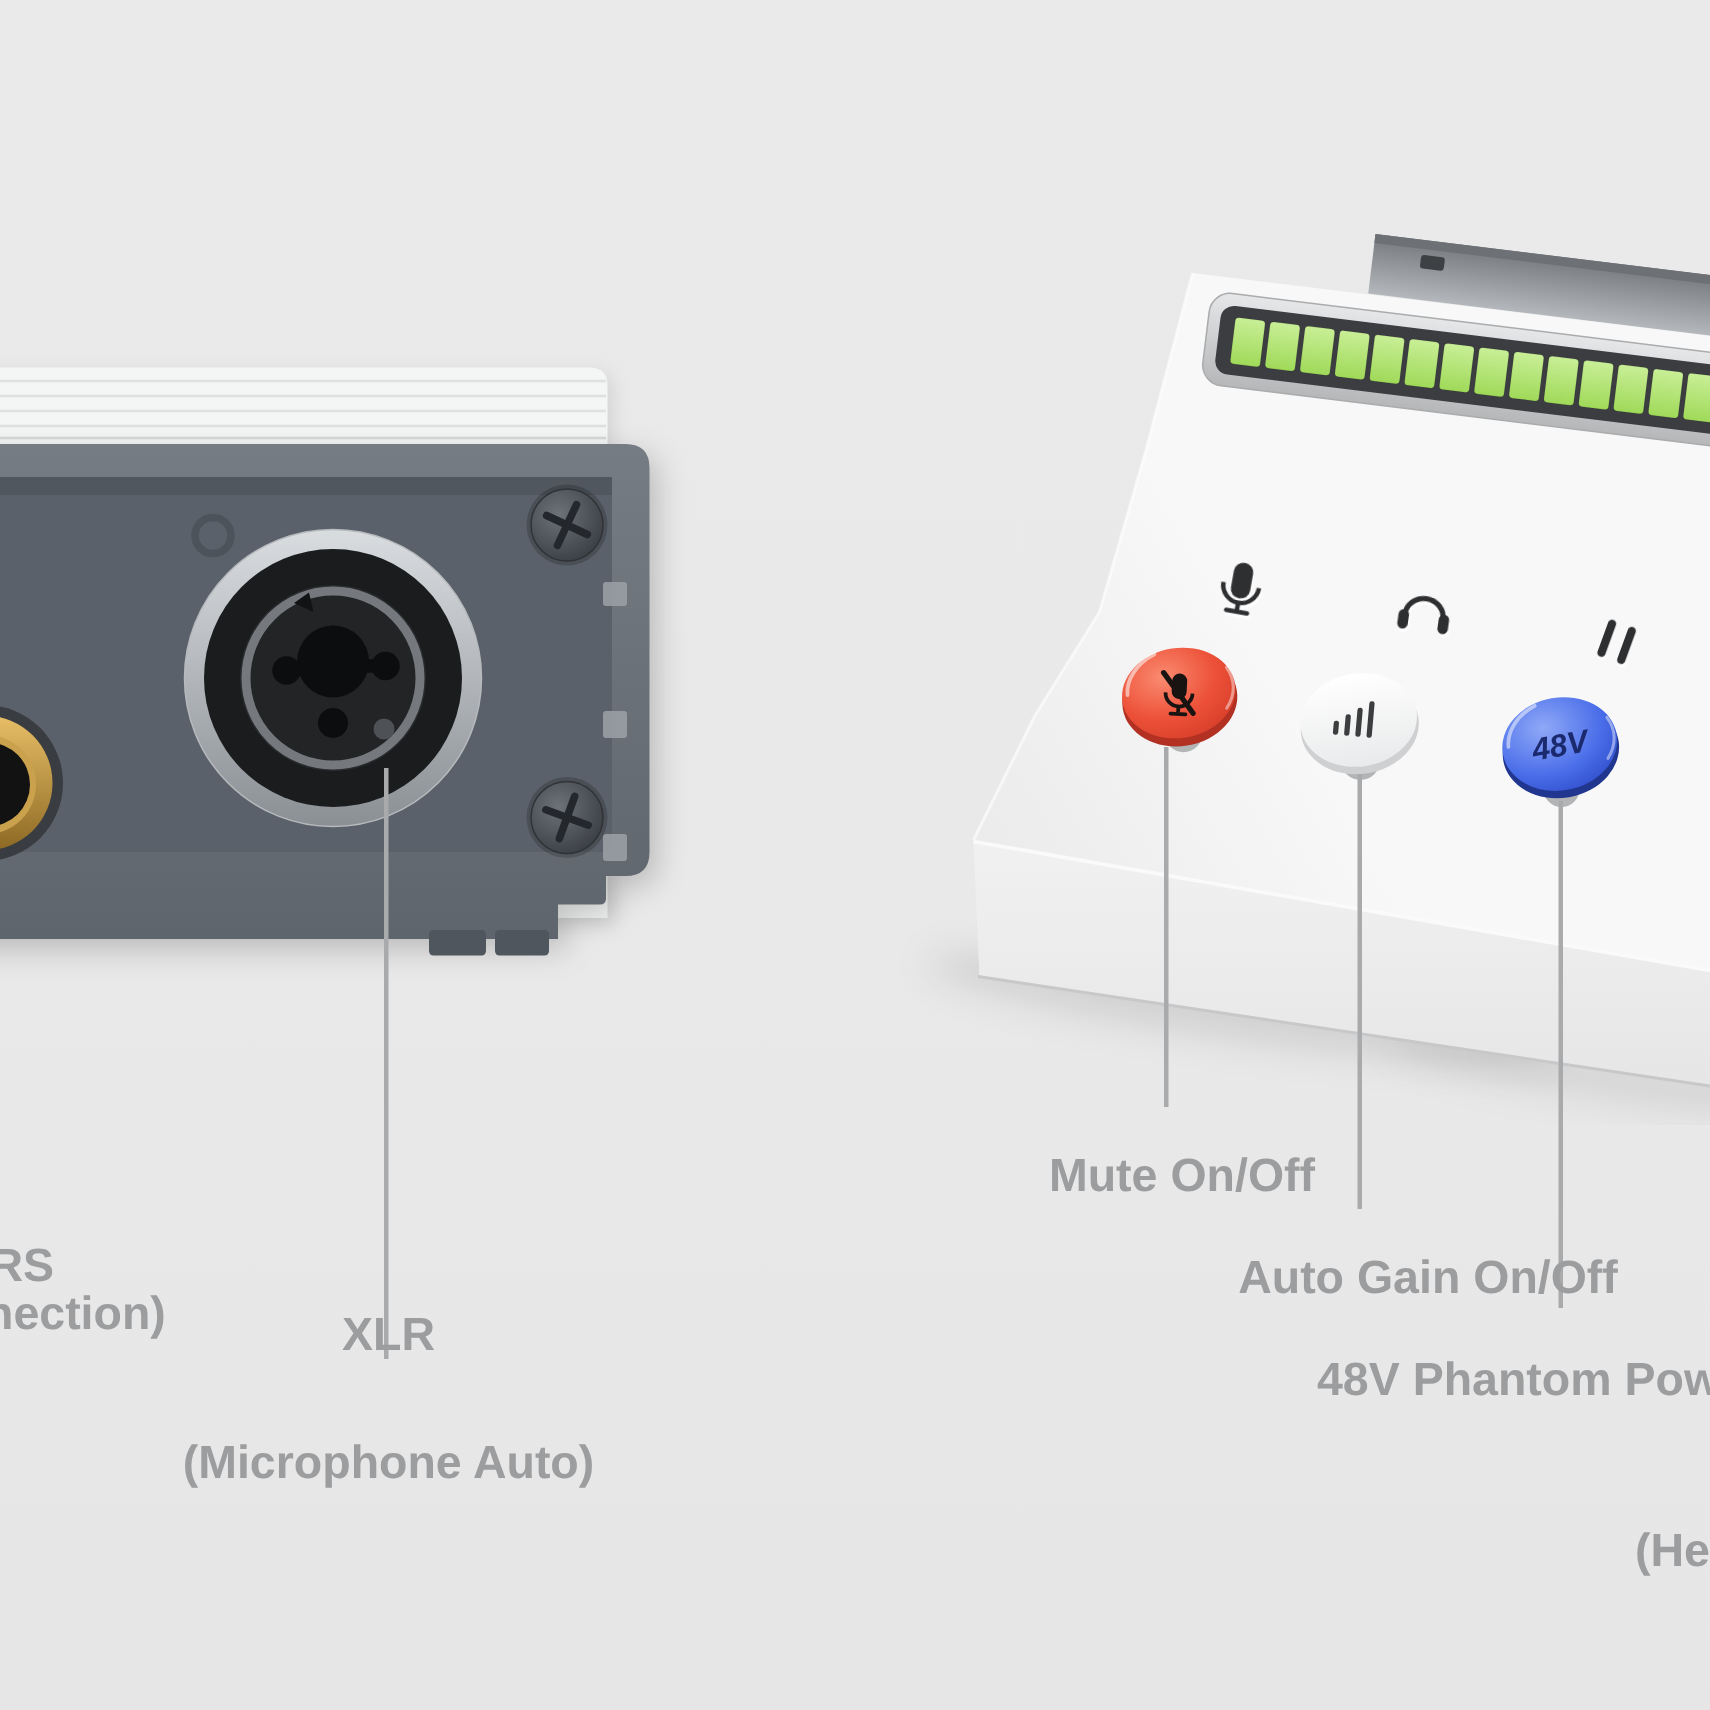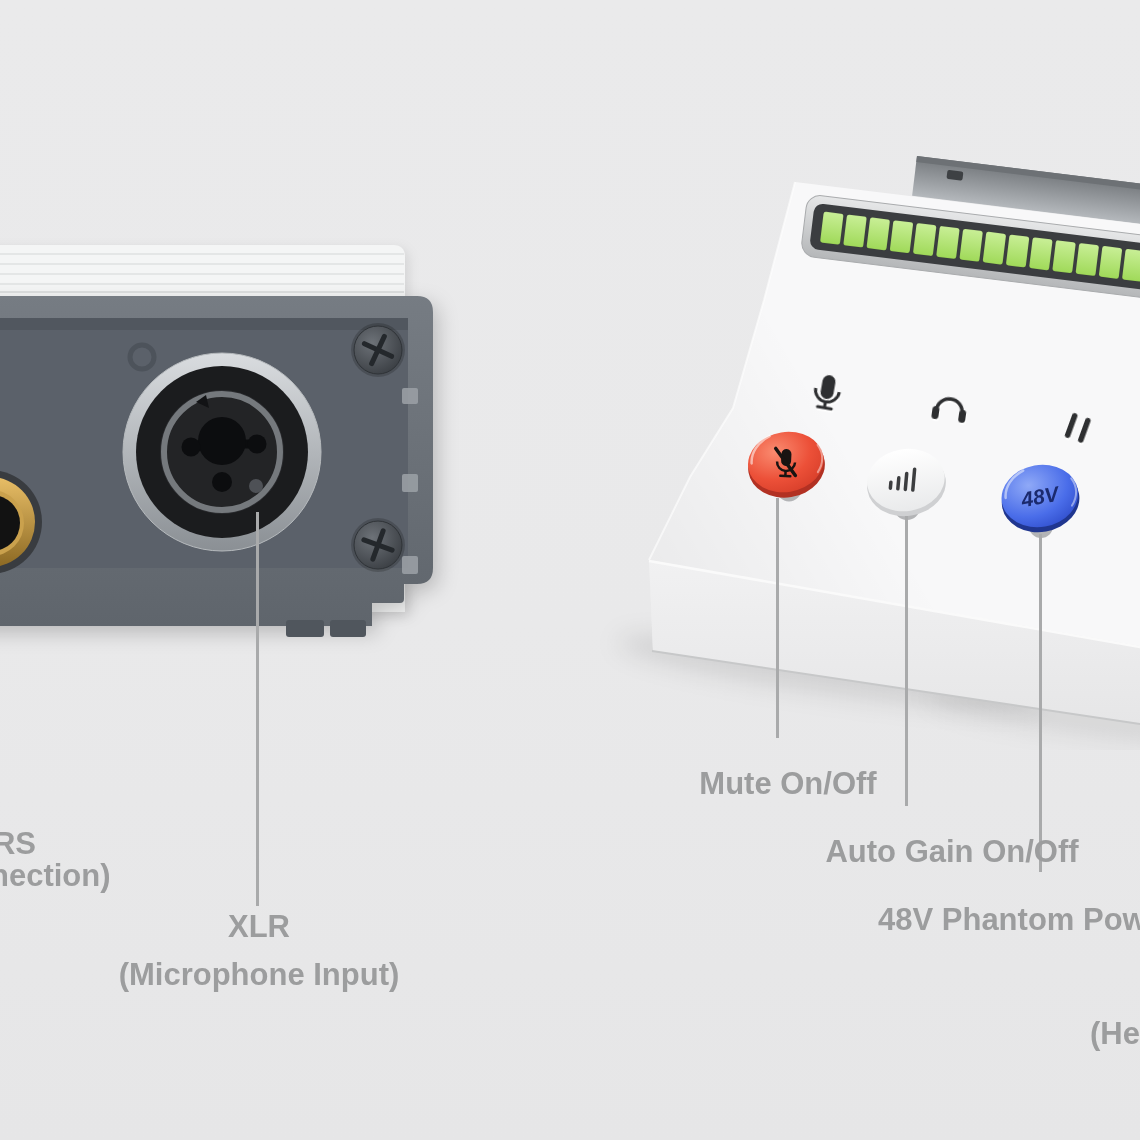--- a/index.html
+++ b/index.html
@@ -242,19 +242,19 @@
 </svg>
 
 <div class="callout" style="left:256px;top:512px;height:394px"></div>
 <div class="callout" style="left:776px;top:498px;height:240px"></div>
 <div class="callout" style="left:905px;top:516px;height:290px"></div>
 <div class="callout" style="left:1039px;top:534px;height:338px"></div>
 
 <div class="lbl" style="left:-26px;top:828px">TRS</div>
 <div class="lbl" style="left:-10px;top:860px">nection)</div>
 
-<div class="lbl center" style="left:259px;top:911px">XLR</div>
-<div class="lbl center" style="left:259px;top:959px">(Microphone Input)</div>
+<div class="lbl center" style="left:259px;top:874px">XLR</div>
+<div class="lbl center" style="left:259px;top:959px">(Microphone Auto)</div>
 
 <div class="lbl center" style="left:788px;top:768px">Mute On/Off</div>
 <div class="lbl center" style="left:952px;top:836px">Auto Gain On/Off</div>
 <div class="lbl" style="left:878px;top:904px">48V Phantom Power</div>
 <div class="lbl" style="left:1090px;top:1018px">(Hea</div>
 
 </body></html>

